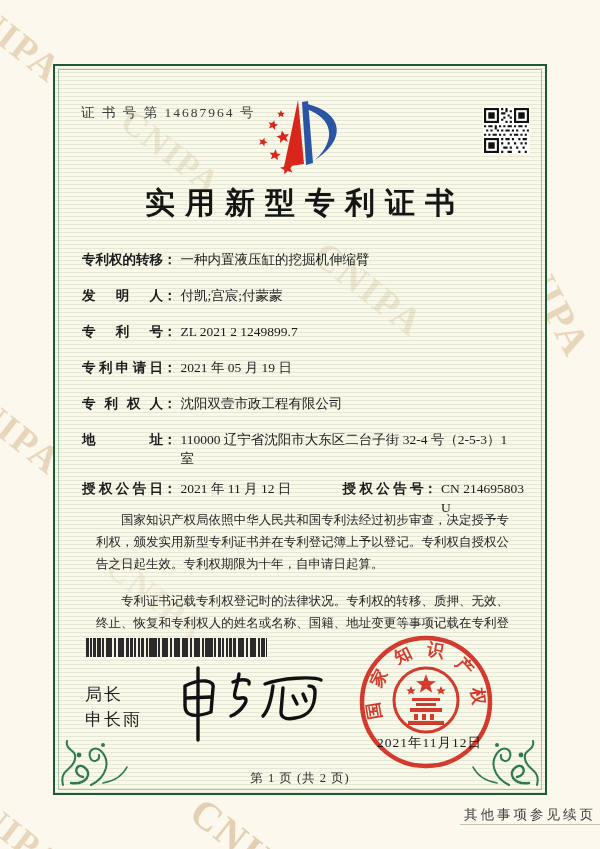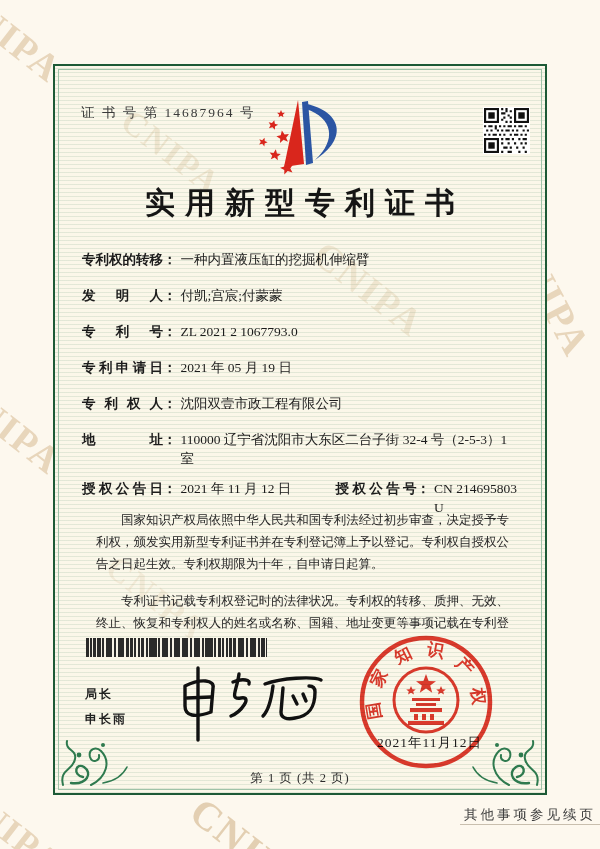--- a/index.html
+++ b/index.html
@@ -56,38 +56,38 @@
   .fields{position:absolute;left:27px;top:184px;width:442px;font-size:13.5px;color:#1c1c1c;}
   .frow{display:flex;margin-bottom:17px;line-height:19px;}
   .frow.tight{margin-bottom:11px;}
   .flabel{
     width:81px;flex:0 0 81px;text-align:justify;text-align-last:justify;
     font-weight:600;
   }
   .fcolon{font-weight:600;margin-right:4px;}
   .fvalue{flex:1;}
   .gval{width:150px;flex:0 0 150px;}
-  .gpair2{display:flex;margin-left:5px;}
+  .gpair2{display:flex;margin-left:12px;}
 
   
   .paras{position:absolute;left:25px;top:428px;width:445px;font-size:12.5px;line-height:21.8px;color:#262626;text-align:justify;}
   .paras p{margin:16px;text-indent:2em;}
 
   
   .barcode{
     position:absolute;left:31px;top:572px;width:181px;height:19px;
     background:
       repeating-linear-gradient(90deg,#2a2a2a 0 2px,rgba(0,0,0,0) 2px 4px),
       repeating-linear-gradient(90deg,#2a2a2a 0 1px,rgba(0,0,0,0) 1px 7px),
       repeating-linear-gradient(90deg,#2a2a2a 0 3px,rgba(0,0,0,0) 3px 11px),
       #f6f2e6;
   }
   .bureau{
     position:absolute;left:30px;top:616px;font-family:"Liberation Sans",sans-serif;
-    font-size:12px;font-weight:bold;color:#222;line-height:25px;letter-spacing:2px;
+    font-size:17px;font-weight:normal;color:#222;line-height:25px;letter-spacing:2px;
   }
   .signature{position:absolute;left:112px;top:594px;width:168px;height:94px;}
   .seal-date{
     position:absolute;left:322px;top:668px;font-size:13.5px;color:#1d1d1d;letter-spacing:1px;z-index:1;
   }
   .seal{position:absolute;left:301px;top:566px;width:140px;height:140px;mix-blend-mode:multiply;opacity:.92;z-index:2;}
   .page-info{
     position:absolute;left:0;top:704px;width:100%;text-align:center;
     font-size:12.5px;color:#2c2c2c;letter-spacing:1px;
   }
@@ -179,21 +179,21 @@
           <span class="fvalue">一种内置液压缸的挖掘机伸缩臂</span>
       </div>
       <div class="frow">
         <span class="flabel">发明人</span>
           <span class="fcolon">：</span>
           <span class="fvalue">付凯;宫宸;付蒙蒙</span>
       </div>
       <div class="frow">
         <span class="flabel">专利号</span>
           <span class="fcolon">：</span>
-          <span class="fvalue">ZL 2021 2 1067793.0</span>
+          <span class="fvalue">ZL 2021 2 1249899.7</span>
       </div>
       <div class="frow">
         <span class="flabel">专利申请日</span>
           <span class="fcolon">：</span>
           <span class="fvalue">2021 年 05 月 19 日</span>
       </div>
       <div class="frow">
         <span class="flabel">专利权人</span>
           <span class="fcolon">：</span>
           <span class="fvalue">沈阳双壹市政工程有限公司</span>

